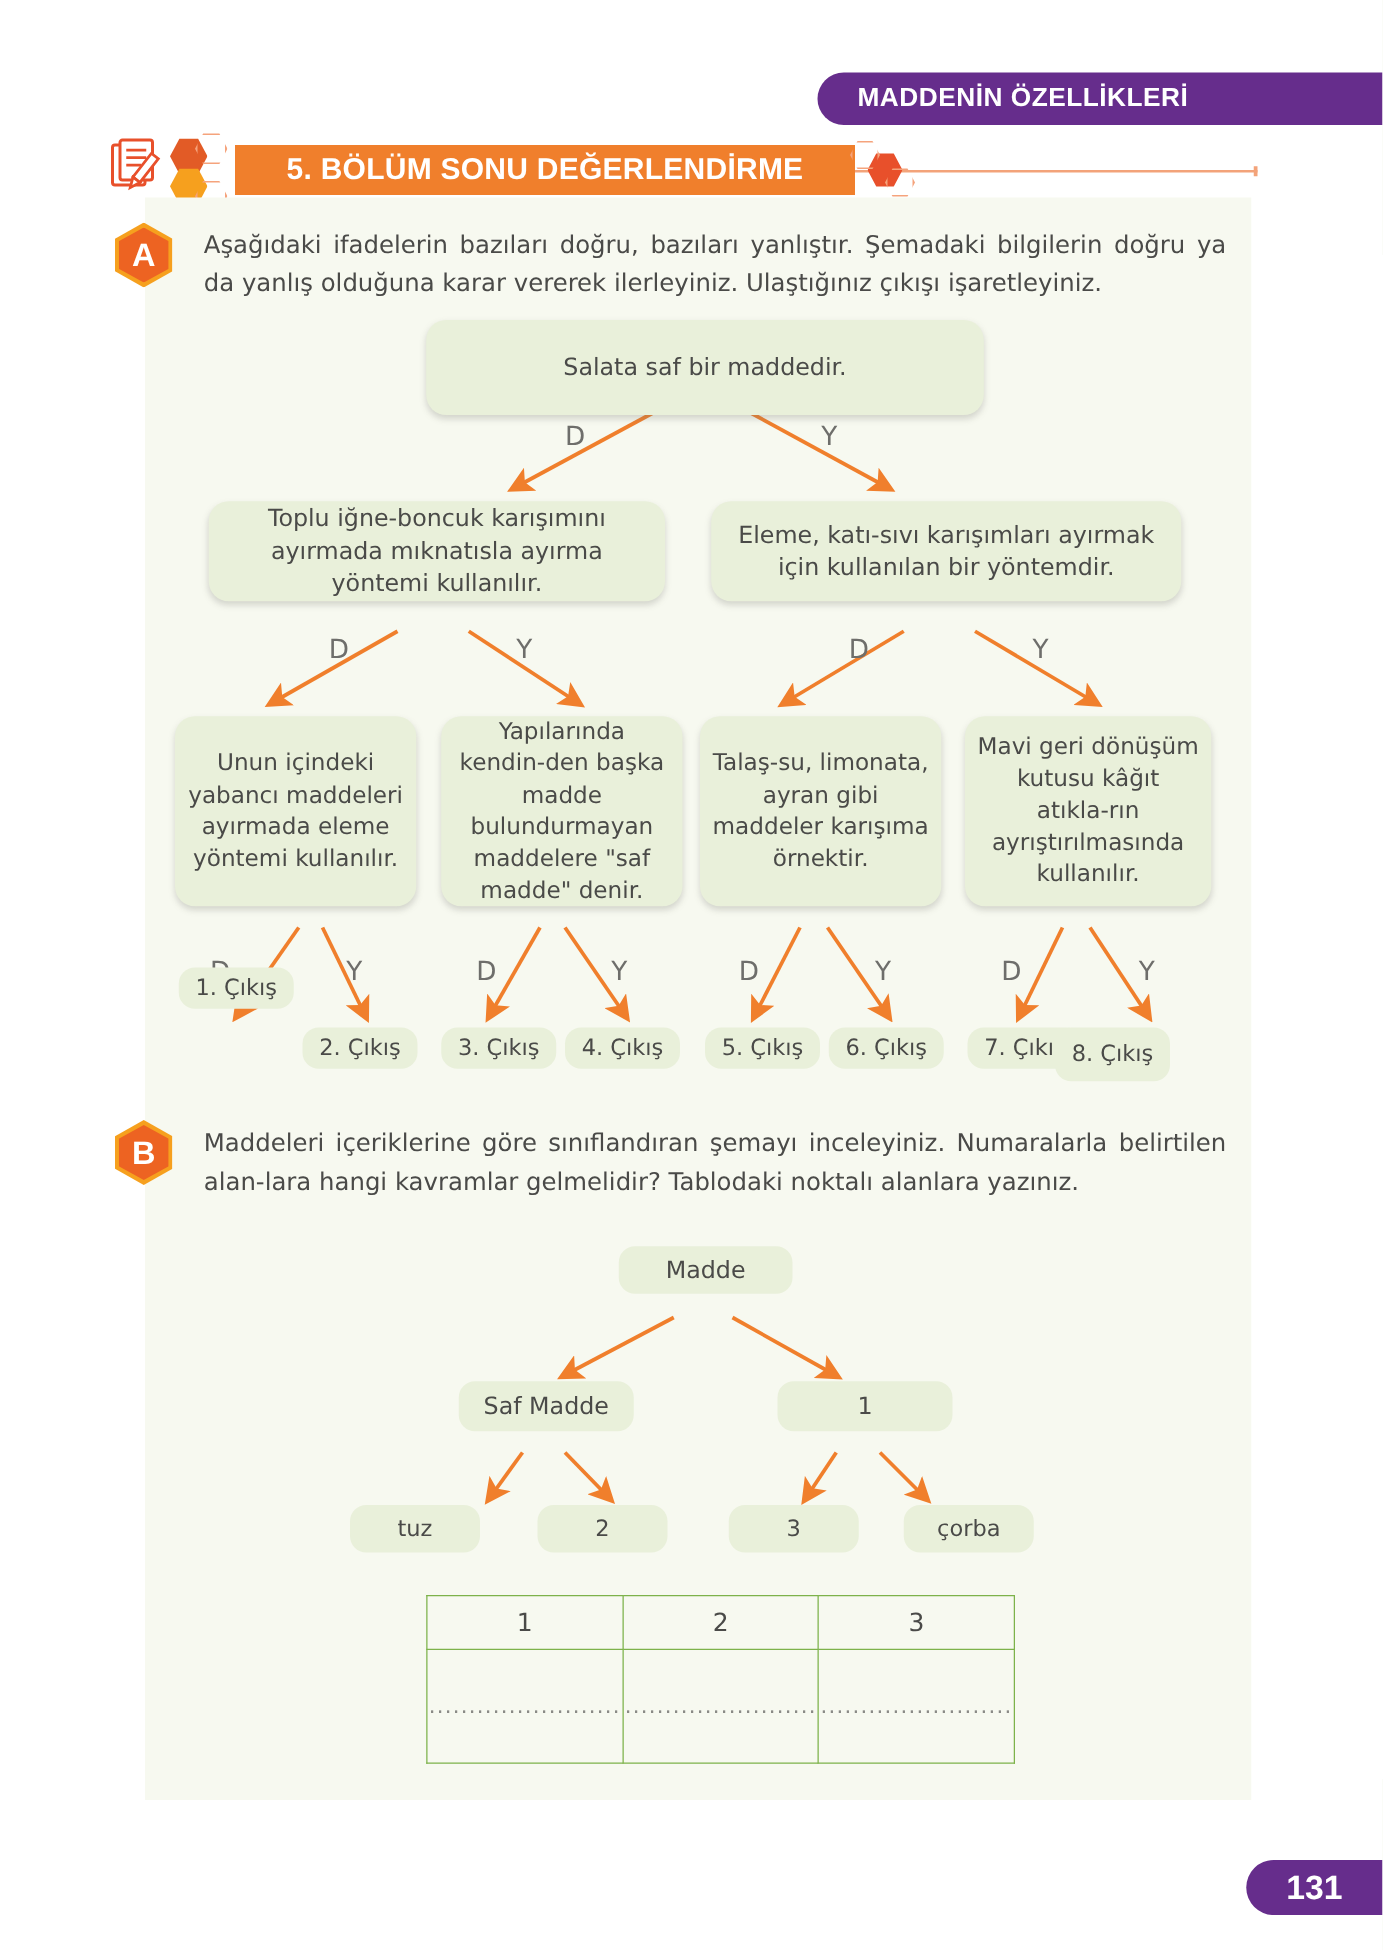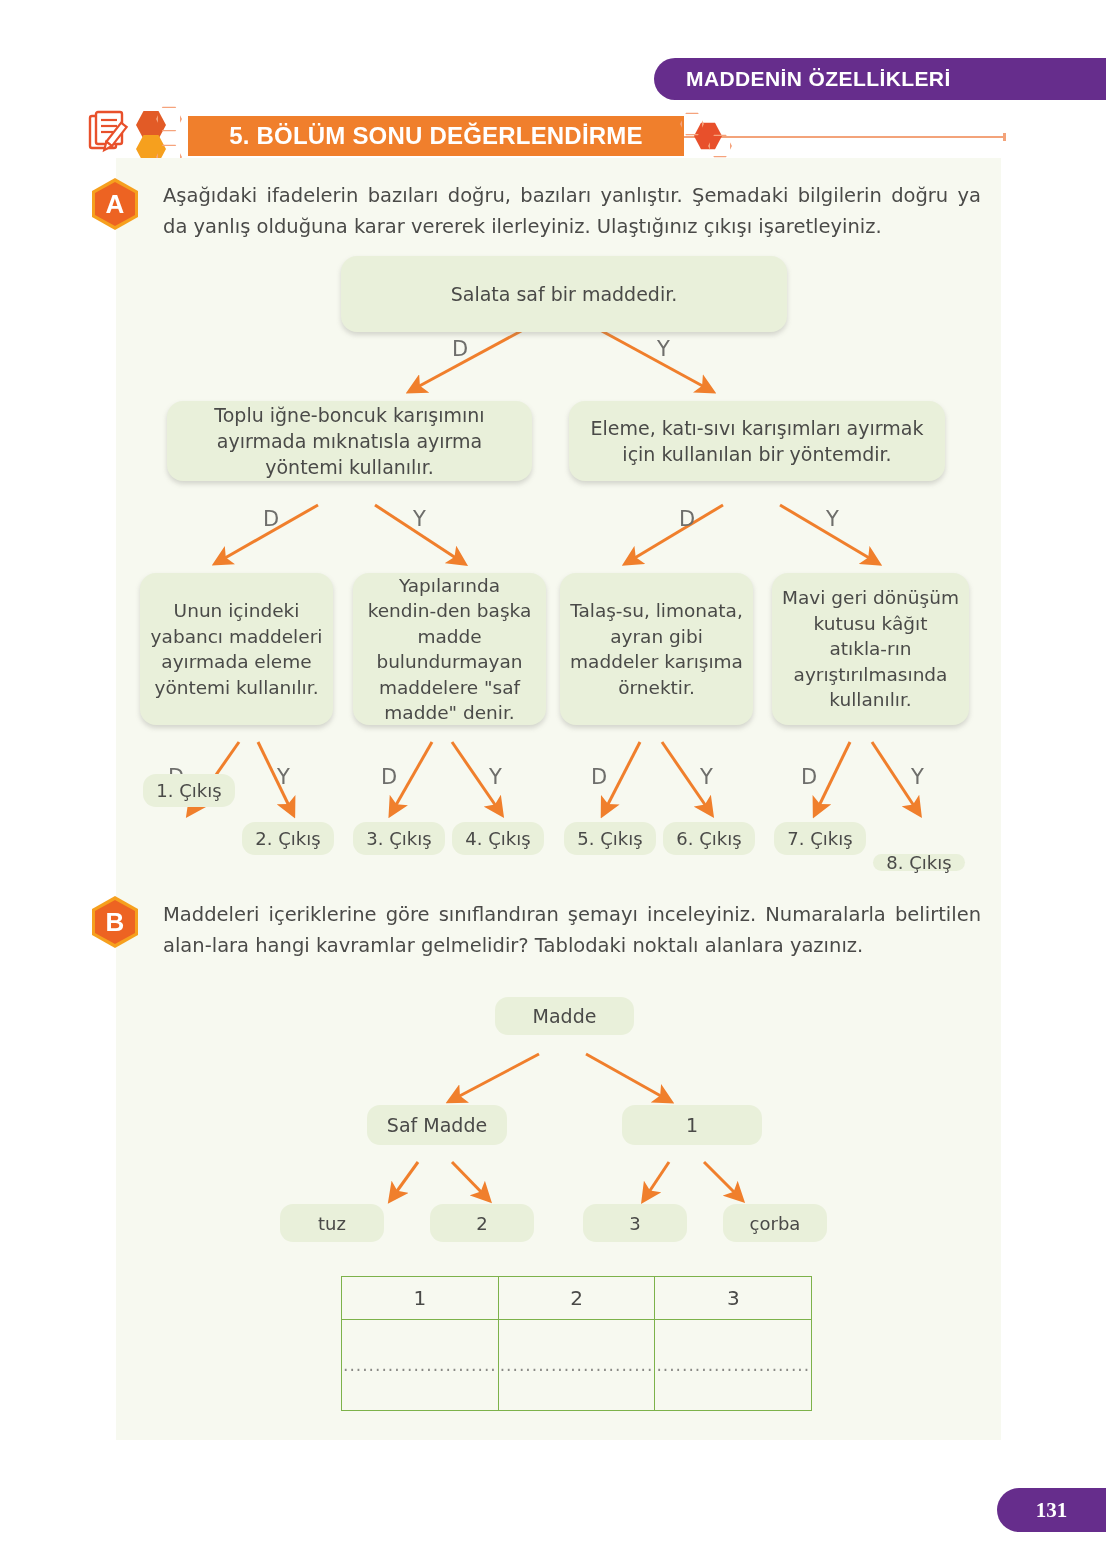--- a/index.html
+++ b/index.html
@@ -96,21 +96,21 @@
     font-size:20px;font-family:"DejaVu Sans",sans-serif;}
   .tbl td.head{height:40px;}
   .tbl td.ans{height:88px;vertical-align:middle;color:#8A8A86;font-size:17px;letter-spacing:1px;}
 
   
   .pagenum{
     position:absolute;left:997px;top:1488px;width:109px;height:44px;
     background:#662D8C;border-top-left-radius:22px;border-bottom-left-radius:22px;
     display:flex;align-items:center;justify-content:center;
   }
-  .pagenum span{color:#fff;font-weight:bold;font-size:21px;font-family:Liberation Serif, serif;}
+  .pagenum span{color:#fff;font-weight:bold;font-size:27px;font-family:Liberation Sans, sans-serif;}
 </style>
 </head>
 <body>
 
 <div class="page">
 
   <div class="unit-banner">
     <span>MADDENİN ÖZELLİKLERİ</span>
   </div>
 
@@ -213,21 +213,21 @@
   <div class="dy" style="left:801px;top:765px;">D</div>
   <div class="dy" style="left:911px;top:765px;">Y</div>
 
   <div class="pill" style="left:143px;top:774px;width:92px;height:33px;">1. Çıkış</div>
   <div class="pill" style="left:242px;top:822px;width:92px;height:33px;">2. Çıkış</div>
   <div class="pill" style="left:353px;top:822px;width:92px;height:33px;">3. Çıkış</div>
   <div class="pill" style="left:452px;top:822px;width:92px;height:33px;">4. Çıkış</div>
   <div class="pill" style="left:564px;top:822px;width:92px;height:33px;">5. Çıkış</div>
   <div class="pill" style="left:663px;top:822px;width:92px;height:33px;">6. Çıkış</div>
   <div class="pill" style="left:774px;top:822px;width:92px;height:33px;">7. Çıkış</div>
-  <div class="pill" style="left:873px;top:822px;width:92px;height:17px;margin-top:32px;">8. Çıkış</div>
+  <div class="pill" style="left:844px;top:822px;width:92px;height:43px;">8. Çıkış</div>
 
   <div class="badge badge-b" style="left:92px;top:896px;">
     <div class="outer"></div>
     <div class="inner"></div>
     <div class="ltr">B</div>
   </div>
   <div class="instr" style="left:163px;top:899px;width:818px;">Maddeleri içeriklerine göre sınıflandıran şemayı inceleyiniz. Numaralarla belirtilen alan-lara hangi kavramlar gelmelidir? Tablodaki noktalı alanlara yazınız.</div>
 
   <svg class="arrows" width="1106" height="1560">
     <g stroke="#F07F2C" stroke-width="3" fill="none" marker-end="url(#ah)">

